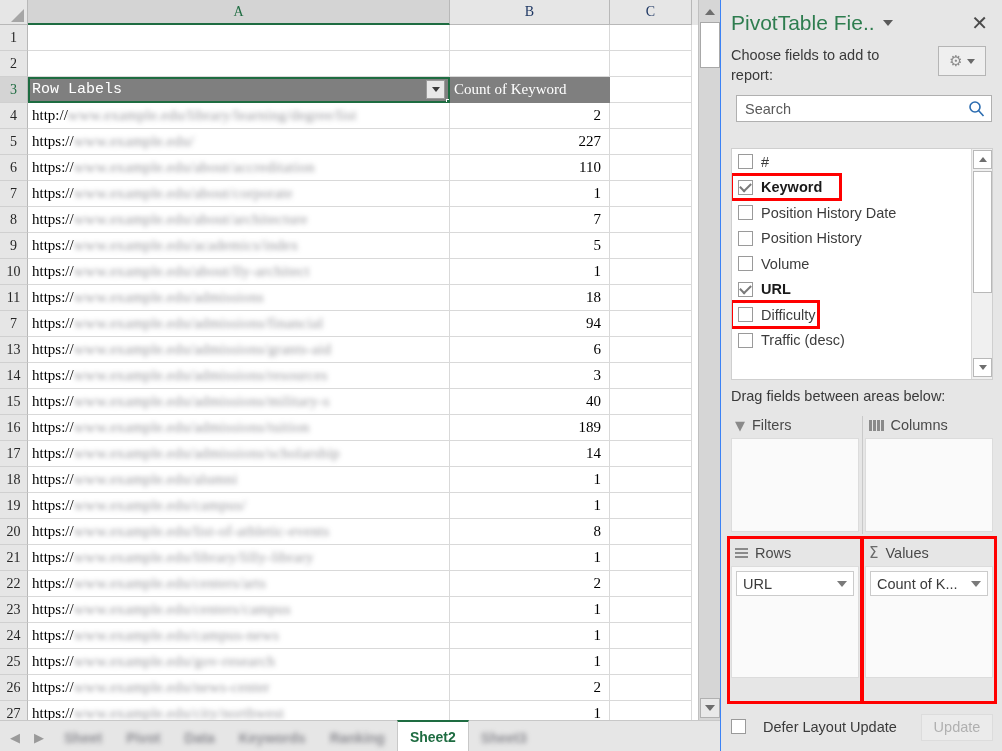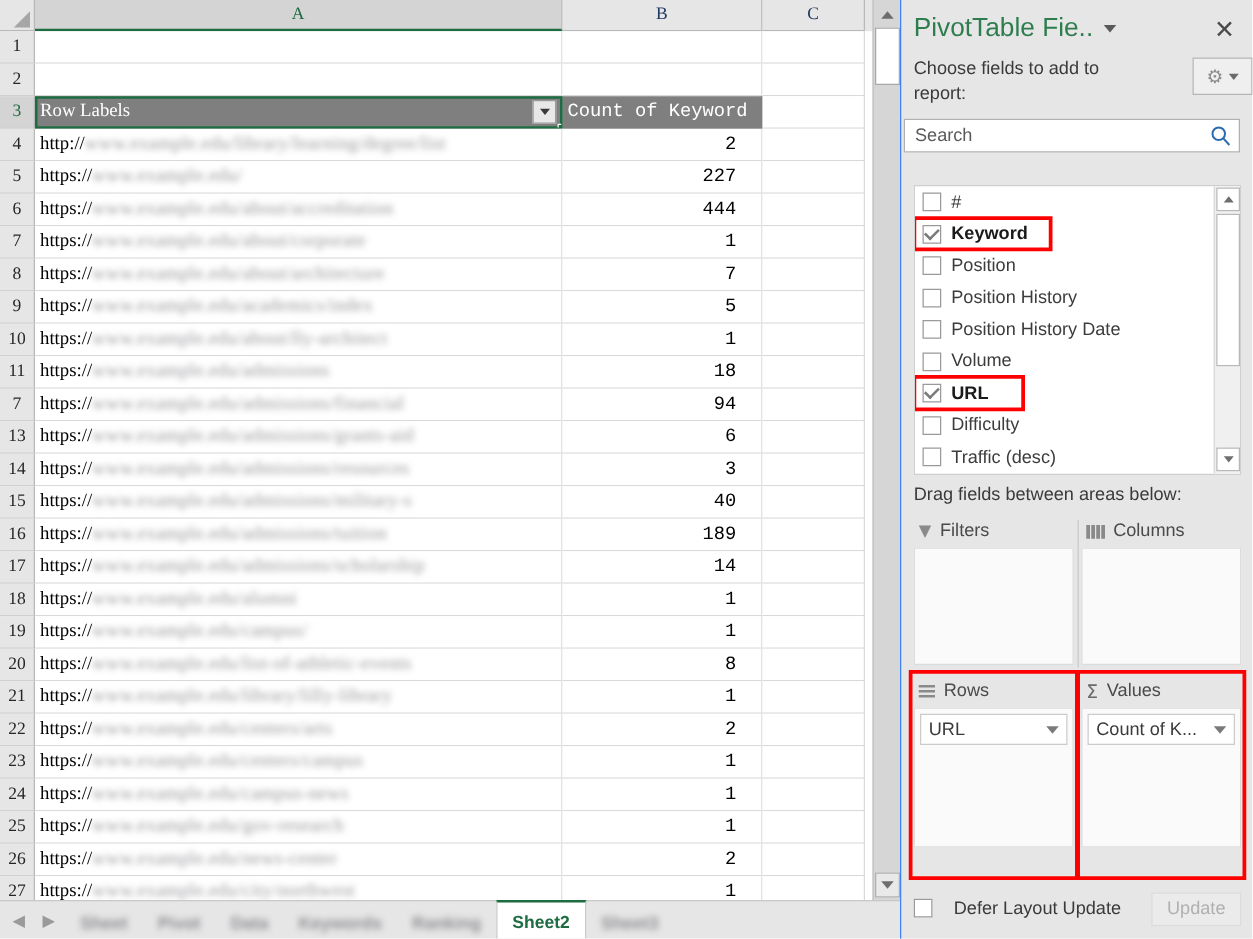--- a/index.html
+++ b/index.html
@@ -82,30 +82,31 @@
     font-size: 15px;
     color: #000;
     display: flex; align-items: center;
     padding: 0 4px;
     overflow: hidden;
     white-space: nowrap;
     background: #fff;
     font-family: "Liberation Serif", serif;
   }
   .cell.a { width: 422px; flex: 0 0 422px; }
-  .cell.b { width: 160px; flex: 0 0 160px; justify-content: flex-end; padding-right: 20px; font-family: Liberation Mono, monospace; }
+  .cell.b { width: 160px; flex: 0 0 160px; justify-content: flex-end; padding-right: 8px; }
   .cell.c { width: 82px; flex: 0 0 82px; }
 
   
   .row.pivot .cell { background: #7f7f7f; color: #ffffff; border-right-color: #7f7f7f; border-bottom-color:#7f7f7f; }
   .row.pivot .cell.c { background: #fff; border-right-color:#d9d9d9; border-bottom-color:#d9d9d9; }
   .row.pivot .cell.a {
     outline: 2px solid #1e6c41;
     outline-offset: -2px;
     position: relative;
+    font-family: Liberation Mono, monospace;
   }
   .sel-handle {
     position: absolute; right: -3px; bottom: -3px;
     width: 6px; height: 6px; background: #1e6c41;
     border: 1px solid #fff;
   }
   .filter-btn {
     position: absolute; right: 4px; top: 3px;
     width: 19px; height: 19px;
     background: #e8e8e8;
@@ -221,21 +222,21 @@
     border-top: 6px solid #5a5a5a;
   }
   .pane-close {
     margin-left: auto;
     font-size: 20px; color: #4a4a4a;
     line-height: 1; padding: 0 4px;
     font-family: "DejaVu Sans", sans-serif;
   }
   .choose-row {
     display: flex; align-items: flex-start;
-    padding: 6px 0 0 10px;
+    padding: 6px 16px 0 10px;
   }
   .choose-label {
     font-size: 14.5px; color: #3a3a3a;
     line-height: 1.35;
     width: 190px;
   }
   .gear-box {
     margin-left: auto;
     width: 48px; height: 30px;
     border: 1px solid #b5b5b5;
@@ -244,21 +245,21 @@
     gap: 4px;
   }
   .gear-ic { font-size: 15px; color: #8c8c8c; font-family:"DejaVu Sans", sans-serif;}
   .gear-caret {
     width: 0; height: 0;
     border-left: 4px solid transparent;
     border-right: 4px solid transparent;
     border-top: 5px solid #6a6a6a;
   }
   .search-box {
-    margin: 10px 10px 0 2px;
+    margin: 10px 10px 0 15px;
     height: 27px;
     background: #fff;
     border: 1px solid #b0b0b0;
     display: flex; align-items: center;
     padding: 0 6px;
   }
   .search-box input {
     border: 0; outline: 0; flex: 1;
     font-size: 14.5px;
     color: #3a3a3a;
@@ -476,21 +477,21 @@
           </div>
           <div class="cell c"></div>
         </div>
         <div class="row">
           <div class="rowhead">6</div>
           <div class="cell a">
             <span class="proto">https://</span>
             <span class="redact">www.example.edu/about/accreditation</span>
           </div>
           <div class="cell b">
-            <span>444</span>
+            <span>110</span>
           </div>
           <div class="cell c"></div>
         </div>
         <div class="row">
           <div class="rowhead">7</div>
           <div class="cell a">
             <span class="proto">https://</span>
             <span class="redact">www.example.edu/about/corporate</span>
           </div>
           <div class="cell b">
@@ -792,29 +793,25 @@
           <div class="fl-item">
             <span class="cbx"></span>
             <span>#</span>
           </div>
           <div class="fl-item checked">
             <span class="cbx on"></span>
             <span>Keyword</span>
           </div>
           <div class="fl-item">
             <span class="cbx"></span>
-            <span>Position</span>
+            <span>Position History Date</span>
           </div>
           <div class="fl-item">
             <span class="cbx"></span>
             <span>Position History</span>
-          </div>
-          <div class="fl-item">
-            <span class="cbx"></span>
-            <span>Position History Date</span>
           </div>
           <div class="fl-item">
             <span class="cbx"></span>
             <span>Volume</span>
           </div>
           <div class="fl-item checked">
             <span class="cbx on"></span>
             <span>URL</span>
           </div>
           <div class="fl-item">

